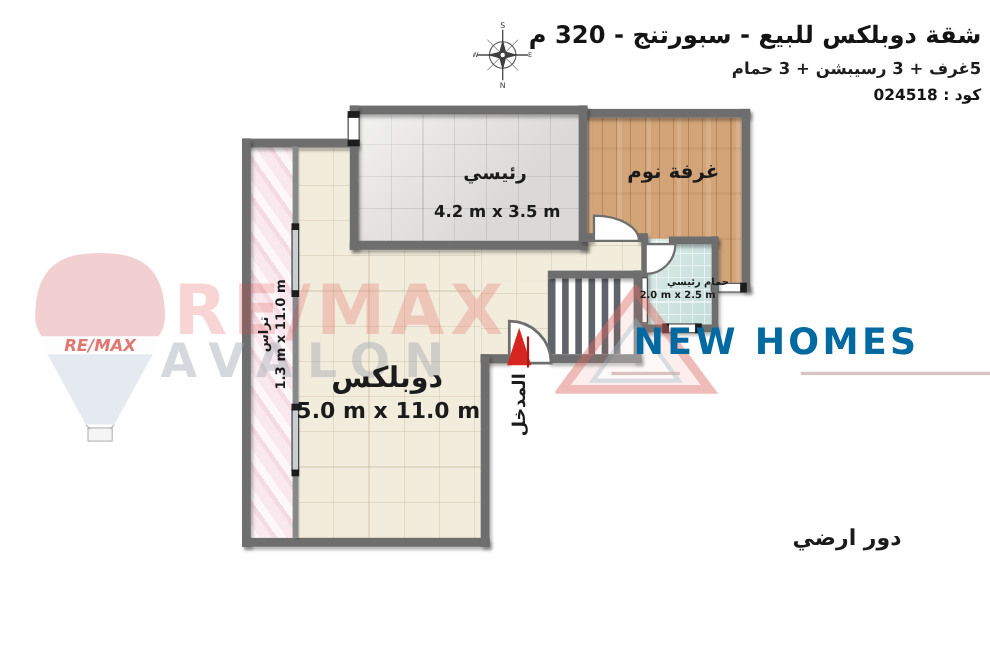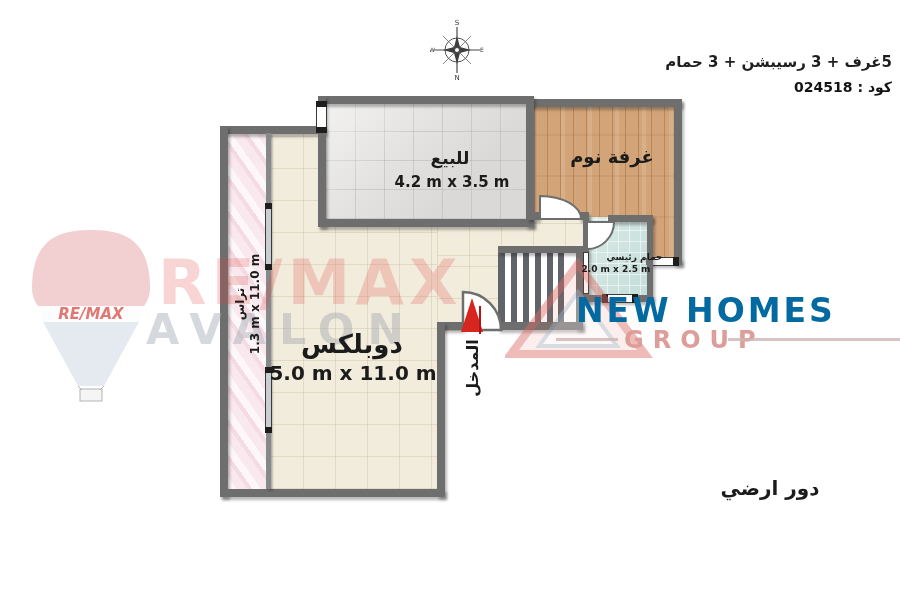--- a/index.html
+++ b/index.html
@@ -131,49 +131,49 @@
     <line x1="58" y1="162" x2="62" y2="166" stroke="#9a9a9a"></line>
     <line x1="84" y1="162" x2="80" y2="166" stroke="#9a9a9a"></line>
   </svg>
   <div class="wm wm-remax">RE/MAX</div>
   <div class="wm wm-avalon">AVALON</div>
   <svg class="svg-abs" style="left:505px;top:258px;opacity:.45;" width="150" height="102" viewBox="0 0 150 102">
     <polygon points="73,6 6,96 140,96" fill="rgba(226,110,104,0.25)" stroke="#dd6a63" stroke-width="8"></polygon>
     <polygon points="73,34 34,88 112,88" fill="#ffffff" fill-opacity="0.6" stroke="#aab2bc" stroke-width="4"></polygon>
   </svg>
   <div class="wm wm-nh">NEW HOMES</div>
-  <div class="wm wm-group">GROUP</div>
   <div class="wm-line" style="left:556px;top:338px;width:62px;"></div>
   <div class="wm-line" style="left:728px;top:338px;width:172px;"></div>
 
   <svg class="svg-abs" style="left:455px;top:294px;z-index:45;" width="36" height="42" viewBox="0 0 36 42">
     <polygon points="17,4 6,38 28,38" fill="#d6261f"></polygon>
     <line x1="25" y1="12" x2="25" y2="40" stroke="#b01712" stroke-width="2"></line>
   </svg>
 
-  <div class="lbl" style="left:450px;top:158px;font-size:17px;">للبيع</div>
-  <div class="lbl" style="left:452px;top:182px;font-size:15px;">4.2 m x 3.5 m</div>
+  <div class="lbl" style="left:450px;top:158px;font-size:17px;">رئيسي</div>
+  <div class="lbl" style="left:452px;top:192px;font-size:15px;">4.2 m x 3.5 m</div>
 
   <div class="lbl" style="left:612px;top:156px;font-size:18px;">غرفة نوم</div>
 
   <div class="lbl" style="left:616px;top:257px;font-size:9px;padding-left:37px;">حمام رئيسي</div>
   <div class="lbl" style="left:616px;top:269px;font-size:9px;">2.0 m x 2.5 m</div>
 
   <div class="lbl" style="left:352px;top:344px;font-size:26px;">دوبلكس</div>
   <div class="lbl" style="left:353px;top:373px;font-size:20px;">5.0 m x 11.0 m</div>
 
   <div class="lbl-rot" style="left:248px;top:304px;font-size:12px;line-height:15px;">
     <span>تراس</span><br>
     <span>1.3 m x 11.0 m</span>
   </div>
 
   <div class="lbl-rot" style="left:472px;top:368px;font-size:16px;">المدخل</div>
 
   <div class="lbl" dir="rtl" style="left:770px;top:488px;font-size:20px;">دور ارضي</div>
 
+  <div class="hdr hdr-title" dir="rtl">شقة دوبلكس للبيع - سبورتنج - 320 م</div>
   <div class="hdr hdr-sub" dir="rtl">5غرف + 3 رسيبشن + 3 حمام</div>
   <div class="hdr hdr-code" dir="rtl">كود : 024518</div>
 
   <svg class="svg-abs" style="left:430px;top:18px;z-index:50;" width="54" height="62" viewBox="0 0 54 62">
     <line x1="27" y1="9" x2="27" y2="55" stroke="#4a4a4a" stroke-width="1.2"></line>
     <line x1="4" y1="32" x2="50" y2="32" stroke="#4a4a4a" stroke-width="1.2"></line>
     <line x1="13" y1="18" x2="41" y2="46" stroke="#6a6a6a" stroke-width="0.8"></line>
     <line x1="41" y1="18" x2="13" y2="46" stroke="#6a6a6a" stroke-width="0.8"></line>
     <circle cx="27" cy="32" r="12" fill="none" stroke="#555" stroke-width="1"></circle>
     <polygon points="27,18 30,29 41,32 30,35 27,46 24,35 13,32 24,29" fill="#3f3f3f"></polygon>

